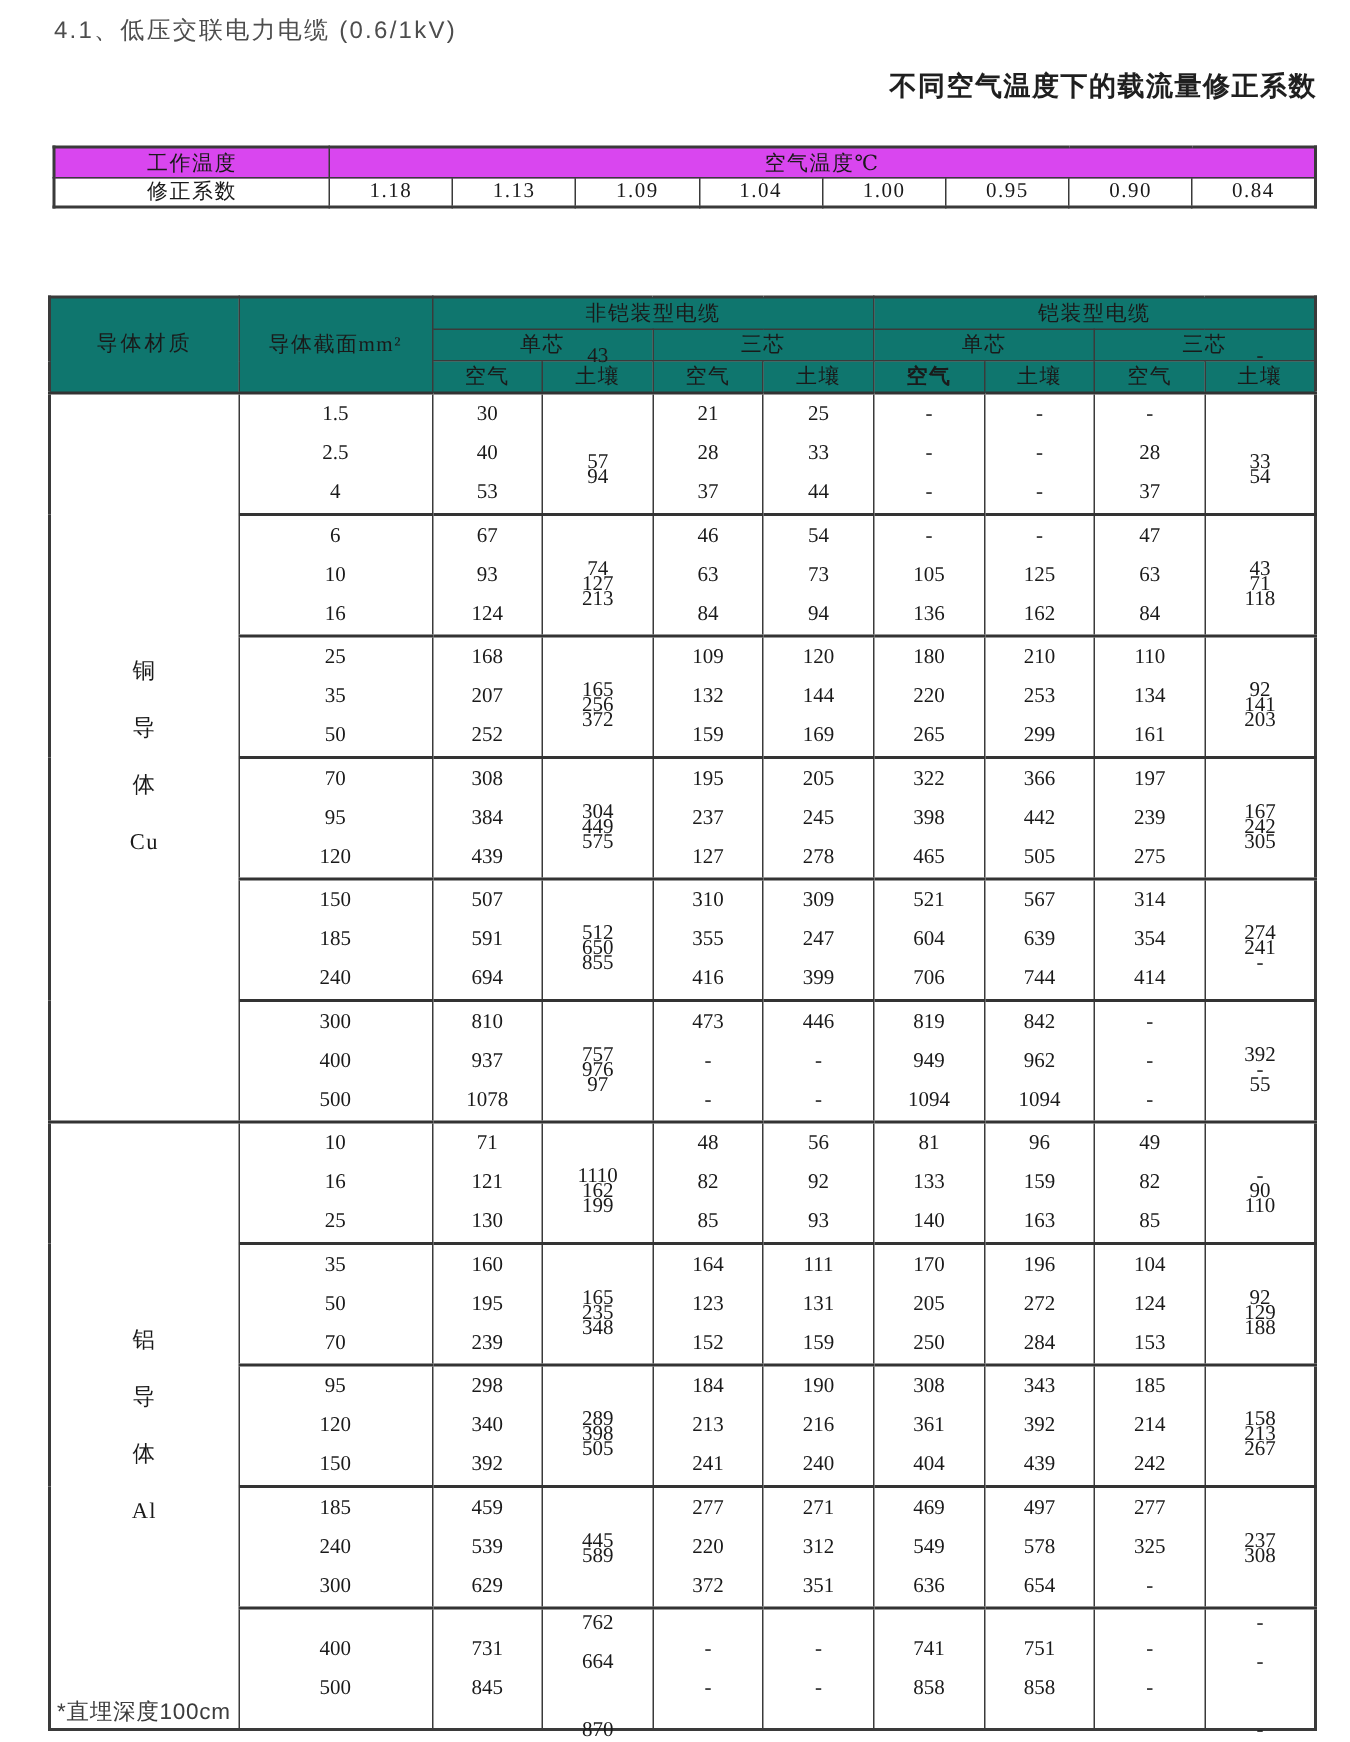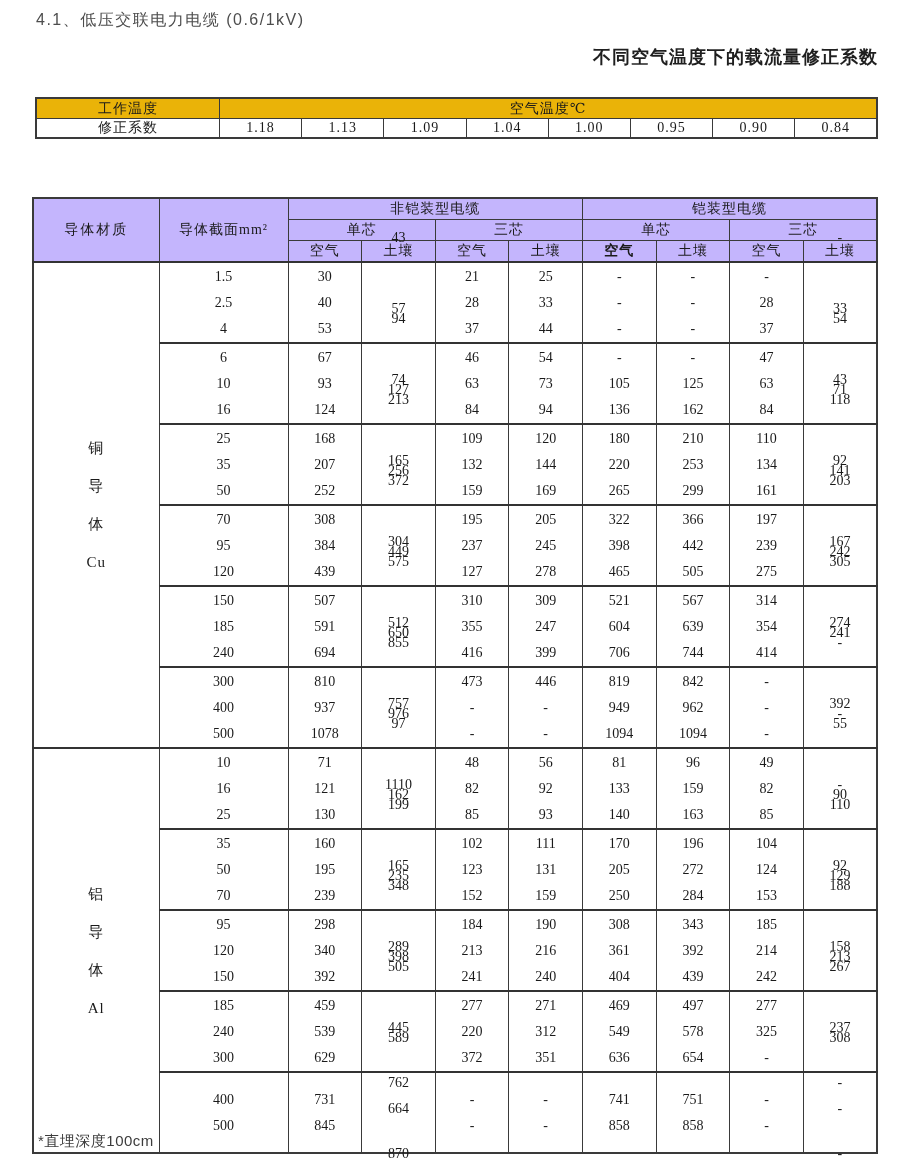--- a/index.html
+++ b/index.html
@@ -25,31 +25,31 @@
     position:absolute; left:35px; top:97px; width:843px;
     border-collapse:collapse; table-layout:fixed;
     border:2px solid #3a3a3a;
     font-size:14px;
   }
   table.t1 th, table.t1 td {
     border:1px solid #3a3a3a;
     text-align:center; padding:0; height:18px;
     font-weight:normal; letter-spacing:1px;
   }
-  table.t1 tr.hd th { background:#eab308; height:19px; }
+  table.t1 tr.hd th { background:#d946ef; height:19px; }
   table.t1 .lblcol { width:182px; }
   
   table.t2 {
     position:absolute; left:32px; top:197px; width:846px;
     border-collapse:collapse; table-layout:fixed;
     border:2px solid #3a3a3a;
     font-size:14px;
   }
   table.t2 th {
-    background:#c4b5fd; border:1px solid #3a3a3a;
+    background:#0f766e; border:1px solid #3a3a3a;
     font-weight:normal; text-align:center; height:20px;
     letter-spacing:1px; padding:0; font-size:14px;
   }
   table.t2 th.b { font-weight:bold; }
   table.t2 td {
     border:1px solid #3a3a3a;
     border-top:2px solid #333333;
     text-align:center; padding:0; vertical-align:middle;
   }
   table.t2 tbody tr { height:79px; }
@@ -617,21 +617,21 @@
         </td>
         <td class="value-cell lower">
           <div class="stack">
             <div class="line">199</div>
             <div class="line">235</div>
             <div class="line">289</div>
           </div>
         </td>
         <td class="value-cell">
           <div class="stack">
-            <div class="line">102</div>
+            <div class="line">164</div>
             <div class="line">123</div>
             <div class="line">152</div>
           </div>
         </td>
         <td class="value-cell">
           <div class="stack">
             <div class="line">111</div>
             <div class="line">131</div>
             <div class="line">159</div>
           </div>

